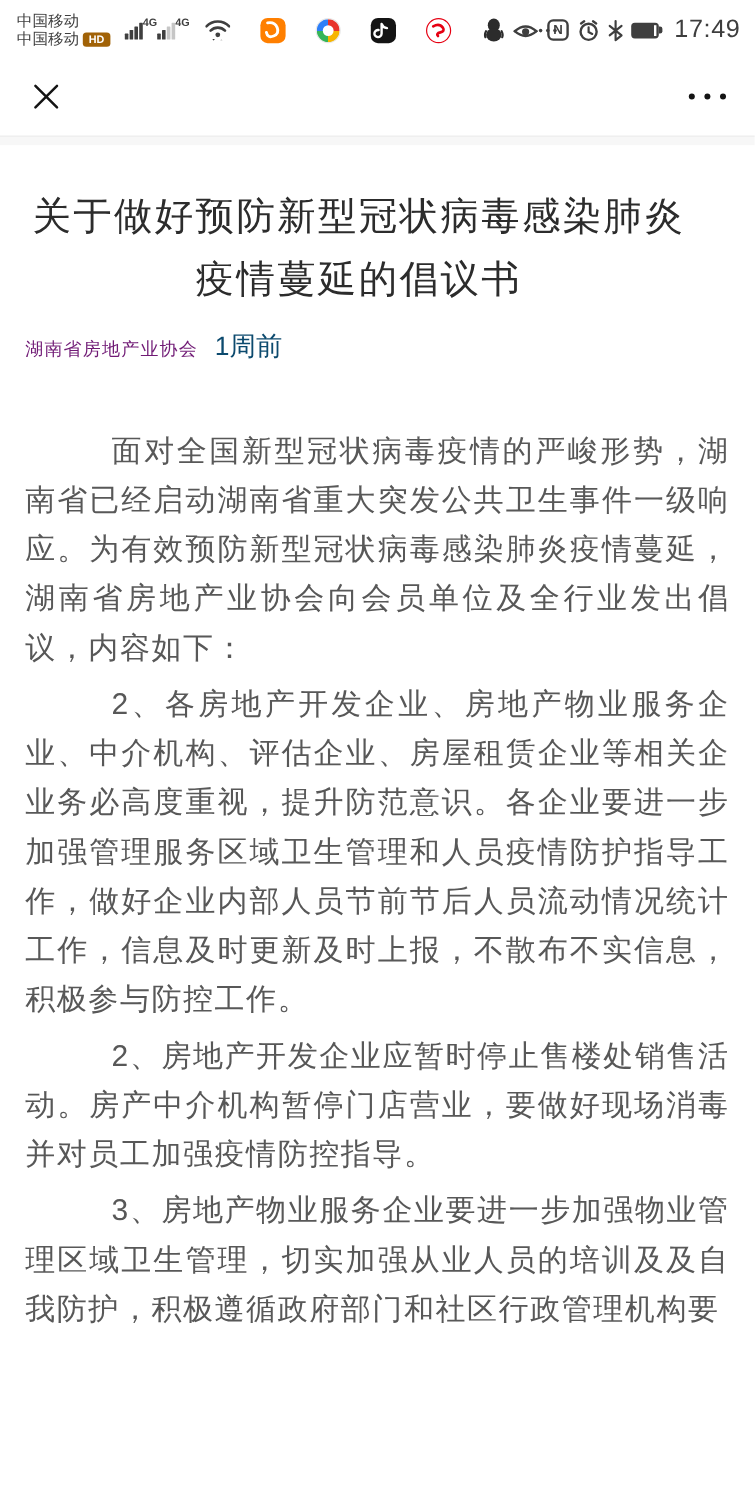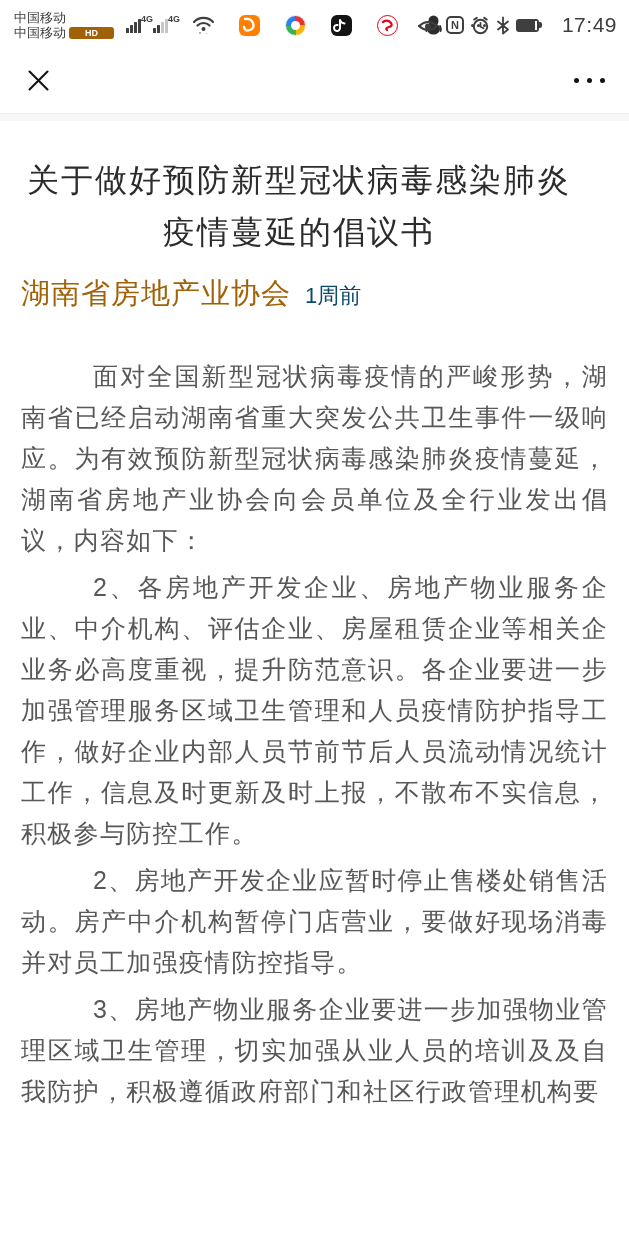--- a/index.html
+++ b/index.html
@@ -6,52 +6,52 @@
   html,body { width:629px; height:1258px; overflow:hidden; background:#ffffff;
     font-family:"Liberation Sans","DejaVu Sans",sans-serif; }
 
   
   .statusbar { height:48px; display:flex; align-items:center; padding:2px 12px 0 14px;
     color:#3f3f3f; }
   .sb-left { display:flex; align-items:center; gap:25px; flex:1; min-width:0; }
   .carrier { font-size:13px; line-height:15px; color:#3e3e3e; white-space:nowrap; }
   .carrier-row { display:flex; align-items:center; gap:3px; }
   .hd-badge { background:#a16207; color:#fff; font-size:9px; font-weight:bold;
-    border-radius:3px; padding:1px 16px; line-height:10px; }
+    border-radius:3px; padding:1px 5px; line-height:10px; }
   .signal { position:relative; width:24px; height:20px; margin-left:2px; }
   .signal .net { position:absolute; top:-1px; left:0; font-size:9px; font-weight:bold; color:#3f3f3f; }
   .bars { position:absolute; bottom:2px; right:0; display:flex; align-items:flex-end; gap:1px; }
   .bars i { display:block; width:3px; background:#3f3f3f; border-radius:0.5px; }
   .bars i.dim { background:#c6c6c6; }
   .appicon { width:21px; height:21px; flex:0 0 auto; display:flex; align-items:center;
     justify-content:center; overflow:hidden; }
   .dots3 { display:flex; gap:3px; margin-left:2px; }
   .dots3 i { width:3px; height:3px; border-radius:50%; background:#3f3f3f; }
   .sb-right { display:flex; align-items:center; gap:7px; }
-  .time { font-size:21px; color:#3e3e3e; margin-left:13px; letter-spacing:0.5px; }
+  .time { font-size:21px; color:#3e3e3e; margin-left:3px; letter-spacing:0.5px; }
   .batt { position:relative; width:26px; height:13px; }
   .batt .body { position:absolute; left:0; top:0; width:23px; height:13px;
     background:#3f3f3f; border-radius:3px; }
   .batt .gap { position:absolute; left:19px; top:2px; width:2px; height:9px; background:#fff; }
   .batt .tip { position:absolute; right:0; top:3.5px; width:2.5px; height:6px;
     background:#3f3f3f; border-radius:0 2px 2px 0; }
 
   
   .navbar { height:65px; display:flex; align-items:center; justify-content:space-between;
     padding:0 22px; }
   .nav-dots { display:flex; gap:8px; padding:8px 2px; }
   .nav-dots i { width:5px; height:5px; border-radius:50%; background:#141414; }
   .divider { height:8px; background:#f7f7f7; border-top:1px solid #ededed; }
 
   
   .content { padding:0 21px; }
   .title { margin-top:33px; max-width:556px; font-size:32px; line-height:52px;
     letter-spacing:2px; color:#2c2c2c; font-weight:400;text-align:center; }
   .meta { margin-top:16px; display:flex; align-items:baseline; height:30px; }
-  .author { color:#a16207; font-size:29px; letter-spacing:1px; }
+  .author { color:#701a75; font-size:15px; letter-spacing:1px; }
   .pubtime { color:#0c4a6e; font-size:22px; margin-left:14px; }
   .heading { margin-top:44px; text-align:center; font-weight:700; font-size:31px;
     line-height:52px; letter-spacing:2.5px; color:#1f1f1f; }
   .bodytext { margin-top:52px; }
   .bodytext p { font-size:25px; line-height:41px; letter-spacing:1.3px; color:#585858;
     text-align:justify; text-indent:72px; margin:0 0 6px 0; }
 
   svg { display:block; }
 </style>
 </head>

